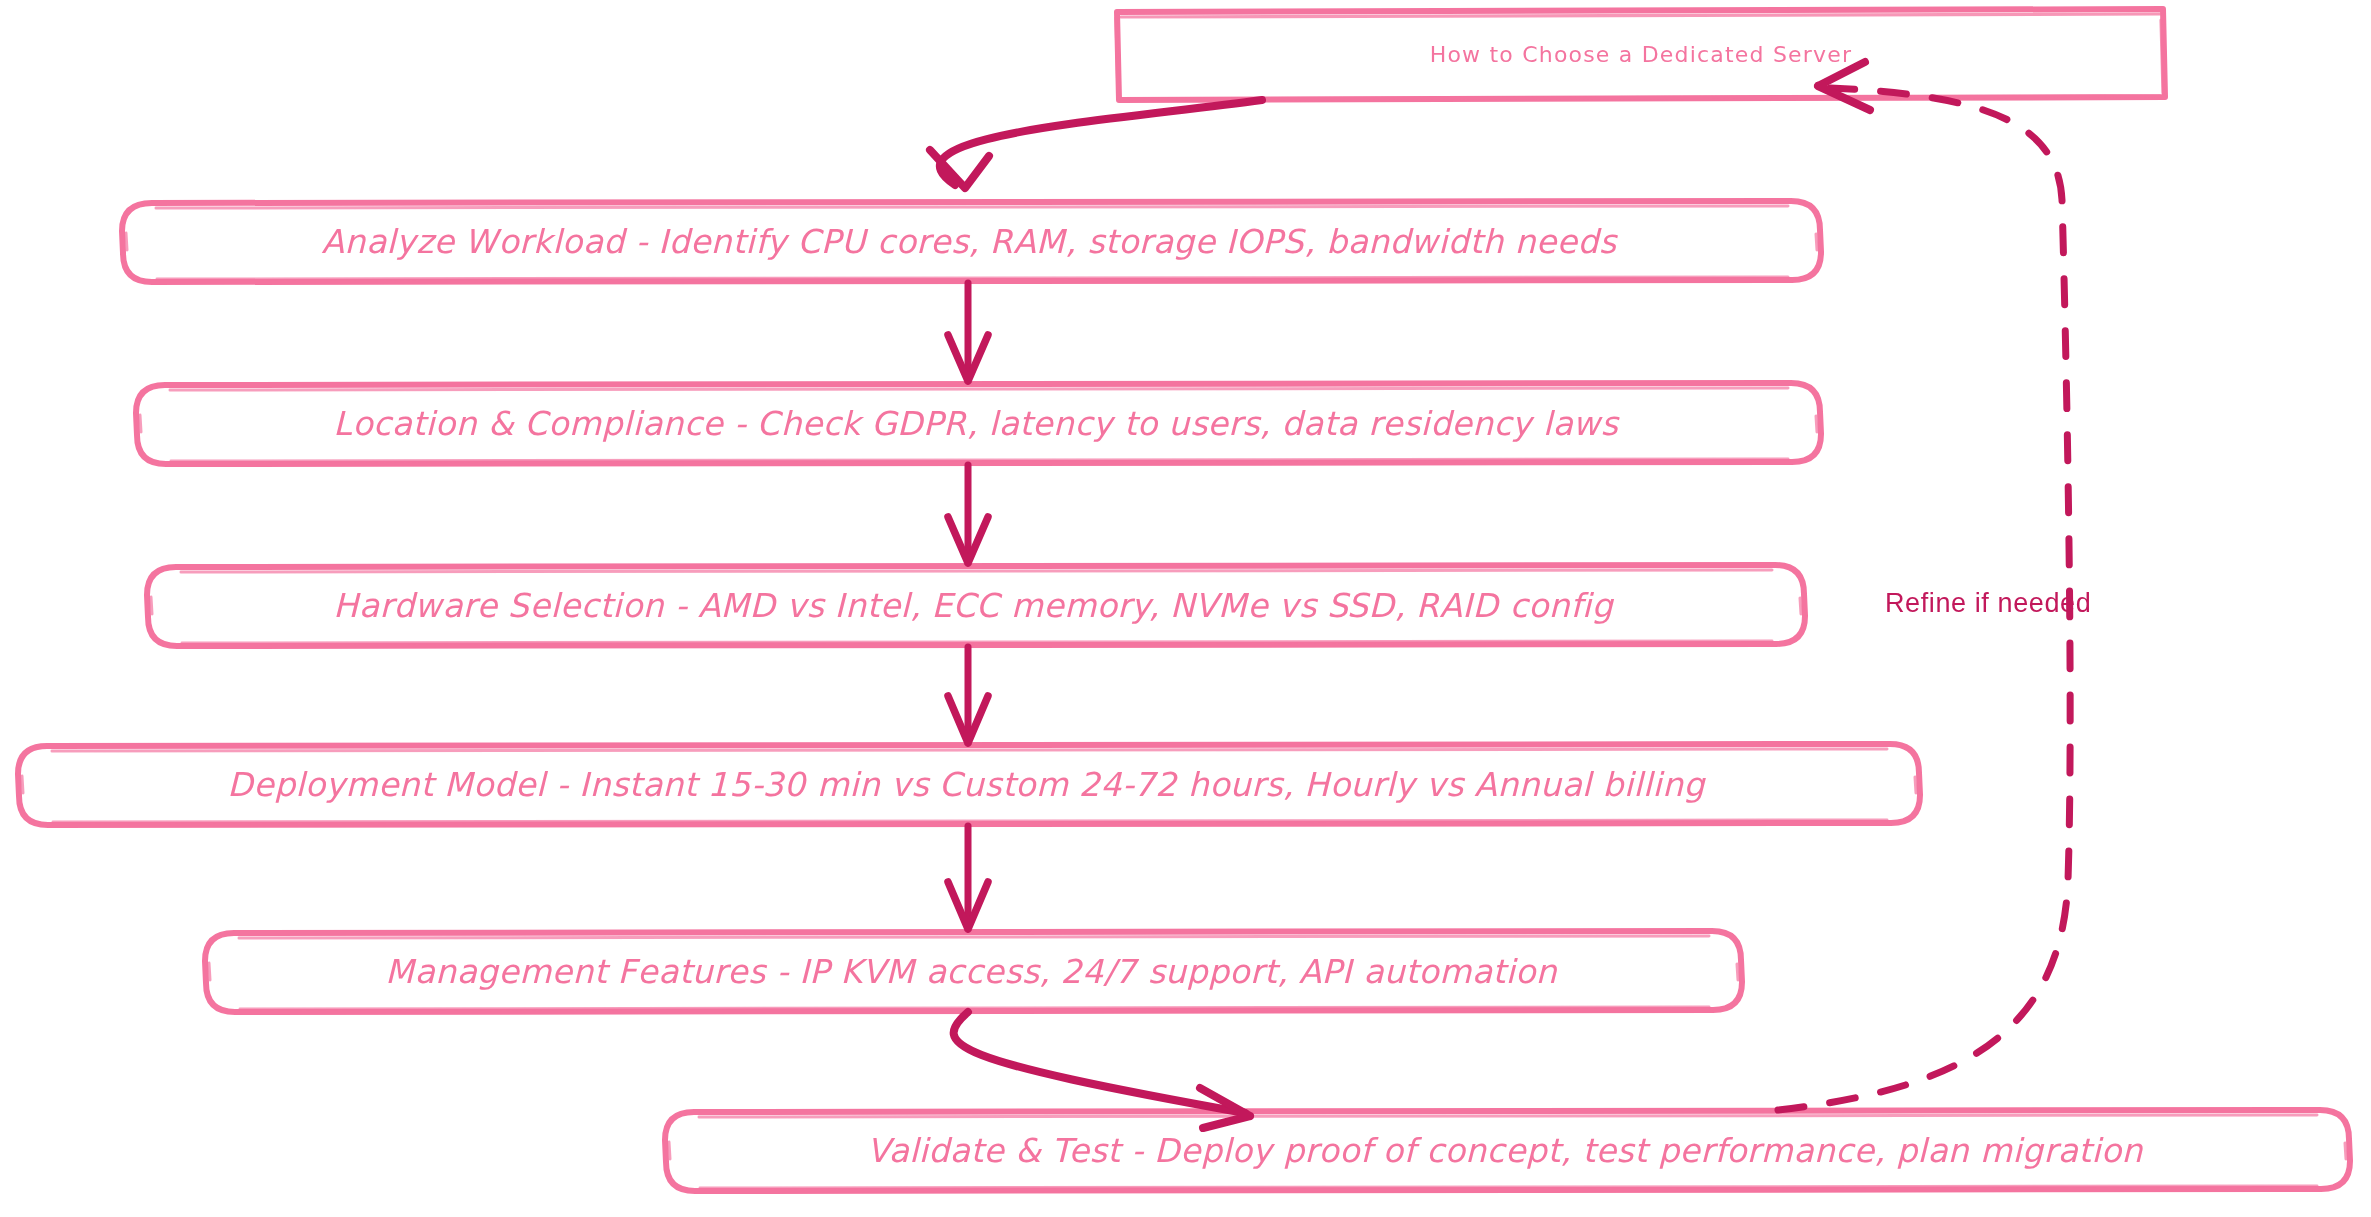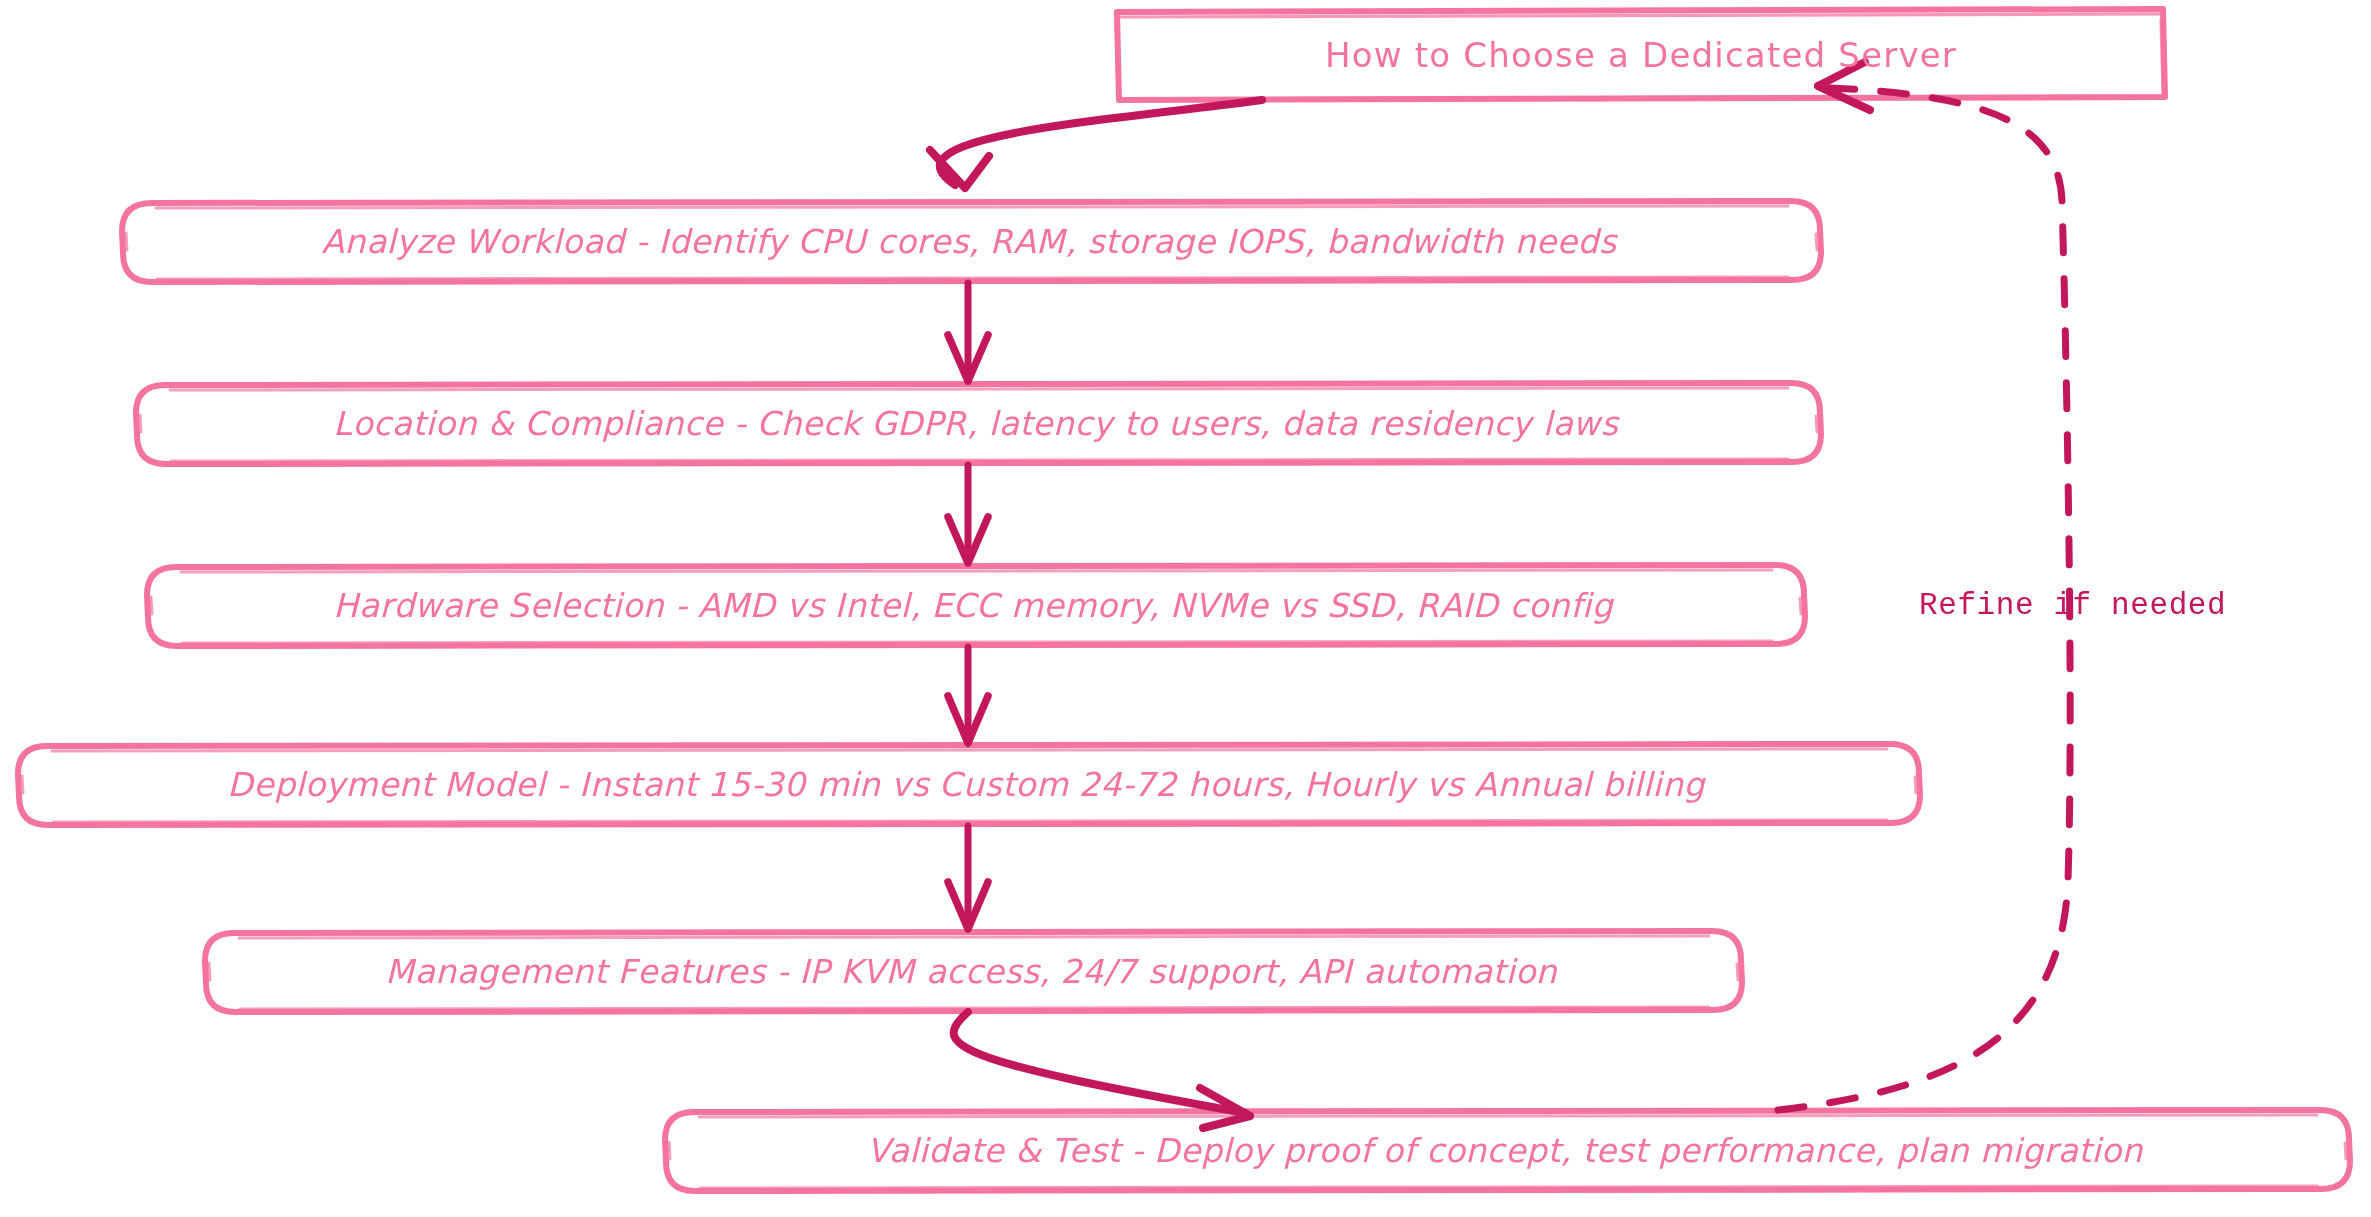--- a/index.html
+++ b/index.html
@@ -39,33 +39,32 @@
     font-family: "DejaVu Sans", sans-serif;
     font-size: 33px;
     font-weight: 400;
     letter-spacing: 0.4px;
     white-space: nowrap;
     text-align: center;
     transform: skewX(-3deg);
     font-style: italic;
   }
   .node-title .node-label {
-    font-size: 34px;
+    font-size: 22px;
     letter-spacing: 1.2px;
     font-style: normal;
     transform: none;
   }
   .edge-label {
     position: absolute;
     color: #c2185b;
-    font-family: Liberation Mono, monospace;
-    font-size: 31px;
+    font-family: Liberation Sans, sans-serif;
+    font-size: 27px;
     letter-spacing: 0.6px;
     white-space: nowrap;
-    margin-left: 34px;
   }
 </style>
 </head>
 <body>
 
 <div id="diagram-root">
 
   <svg class="flow-svg" viewBox="0 0 2371 1217">
     <defs></defs>
 

